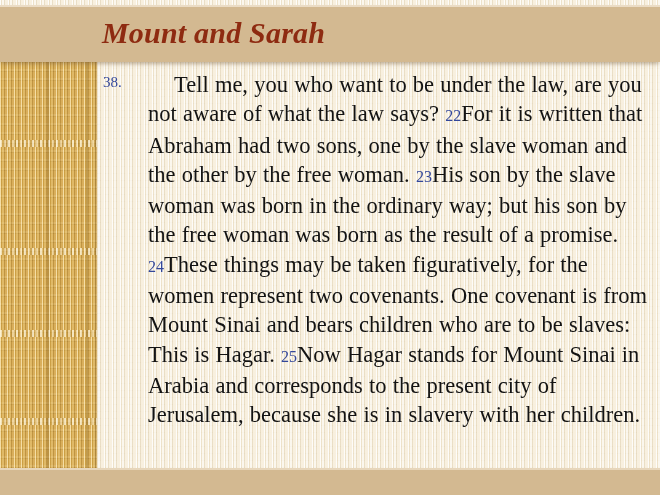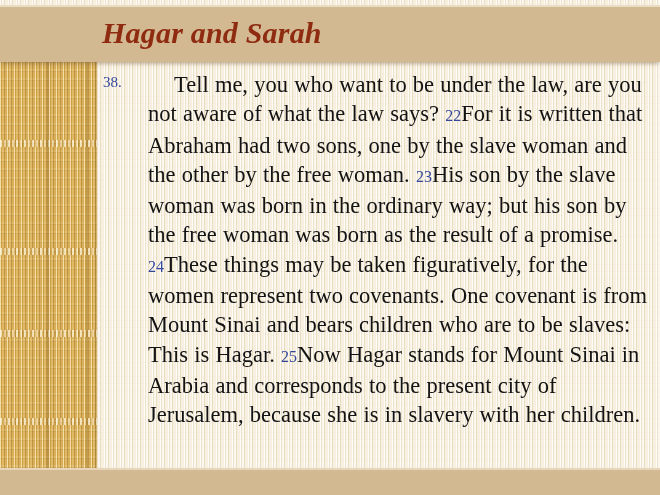--- a/index.html
+++ b/index.html
@@ -177,21 +177,21 @@
     <div class="weft w1"></div>
     <div class="weft w2"></div>
     <div class="weft w3"></div>
     <div class="weft w4"></div>
     <div class="seam s1"></div>
     <div class="seam s2"></div>
     <div class="edge"></div>
   </div>
 
   <div id="title-banner">
-    <div id="title-text">Hagar and Sarah</div>
+    <div id="title-text">Mount and Sarah</div>
   </div>
 
   <div id="body-block">
     <span id="verse-marker">38.</span>
     <p id="verse-text"><span>Tell me, you who want to be under the law, are you not aware of what the law says? </span><span class="vn">22</span><span>For it is written that Abraham had two sons, one by the slave woman and the other by the free woman. </span><span class="vn">23</span><span>His son by the slave woman was born in the ordinary way; but his son by the free woman was born as the result of a promise.  </span><span class="vn">24</span><span>These things may be taken figuratively, for the women represent two covenants. One covenant is from Mount Sinai and bears children who are to be slaves: This is Hagar. </span><span class="vn">25</span><span>Now Hagar stands for Mount Sinai in Arabia and corresponds to the present city of Jerusalem, because she is in slavery with her children.</span></p>
   </div>
 
   <div id="bottom-band"></div>
 
 </div>

